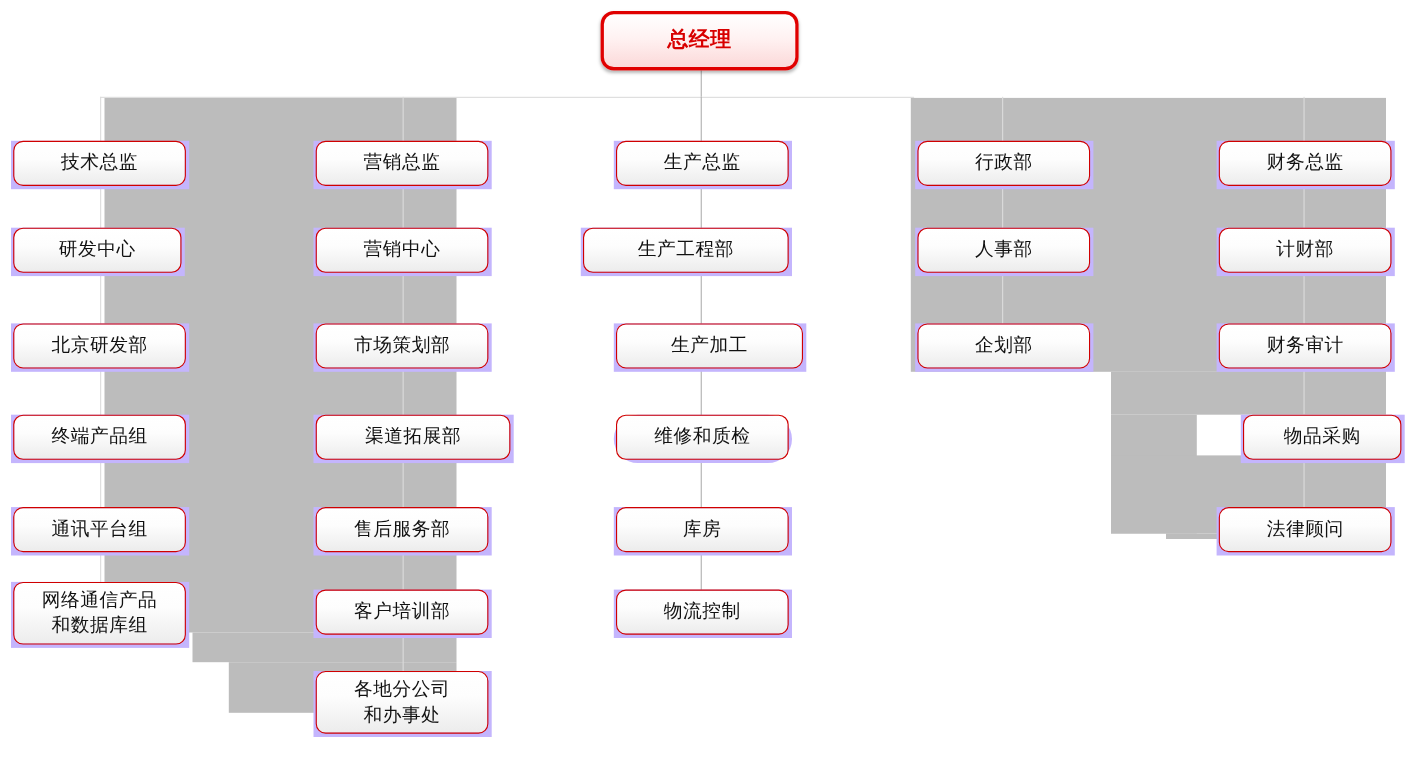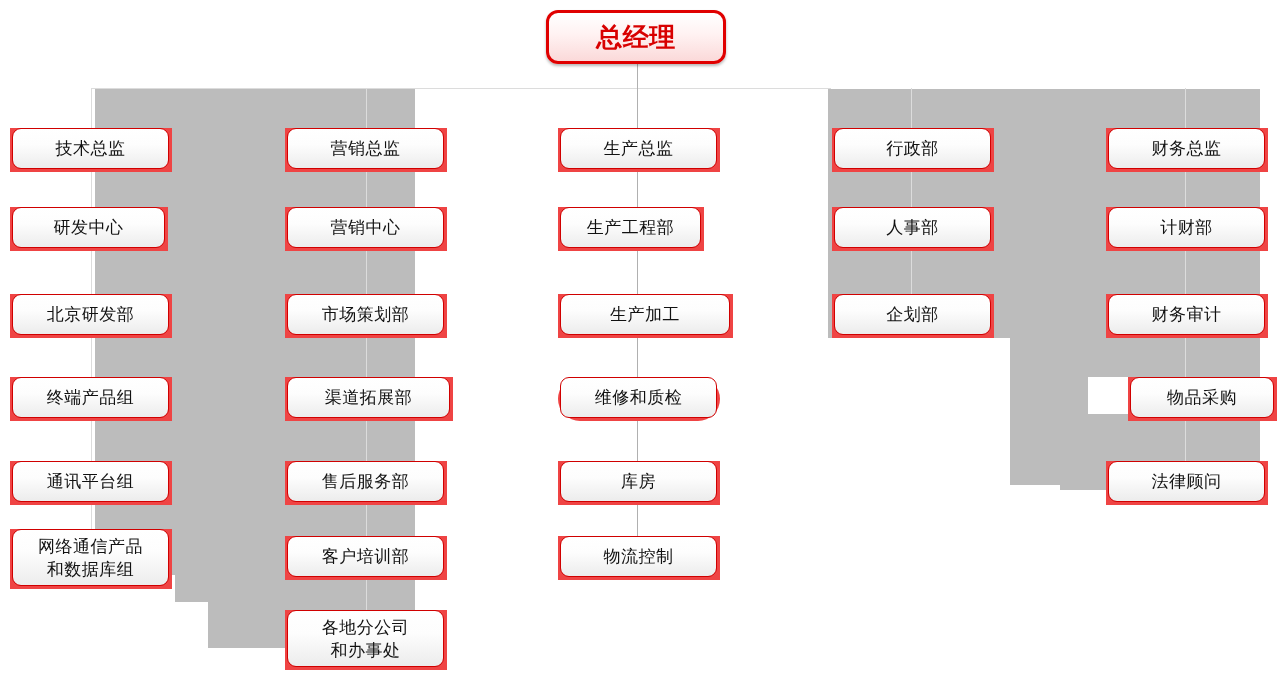--- a/index.html
+++ b/index.html
@@ -33,21 +33,21 @@
   }
   .conn.v { width: 1px; }
   .conn.h { height: 1px; }
   .conn.light { background: #dcdcdc; }
 
   
   .node {
     position: absolute;
     z-index: 4;
     box-sizing: border-box;
-    background: #ef4444;
+    background: #c4b5fd;
     padding: 0 3px 3px 2px;
   }
   .node-inner {
     width: 100%;
     height: 100%;
     box-sizing: border-box;
     border: 1px solid #d00000;
     border-radius: 9px;
     background: linear-gradient(to bottom, #ffffff 0%, #fdfdfd 40%, #ececec 100%);
     display: flex;
@@ -65,21 +65,21 @@
   
   .node.root {
     background: transparent;
     padding: 0;
   }
   .node.root .node-inner {
     border: 3px solid #e00000;
     border-radius: 12px;
     background: linear-gradient(to bottom, #ffffff 0%, #fff2f2 45%, #fbd9d9 100%);
     color: #d80000;
-    font-size: 26px;
+    font-size: 19px;
     font-weight: bold;
     box-shadow: 0 2px 3px rgba(0,0,0,0.28);
   }
 </style>
 </head>
 <body>
 
 <div id="chart-root">
   <div id="gray-layer">
       <div class="gray-block" style="left: 95px; top: 89px; width: 320px; height: 486px;"></div>
@@ -125,37 +125,37 @@
       </div>
       <div class="node" style="left: 285px; top: 128px; width: 162px; height: 44px;">
         <div class="node-inner">营销总监</div>
       </div>
       <div class="node" style="left: 285px; top: 207px; width: 162px; height: 44px;">
         <div class="node-inner">营销中心</div>
       </div>
       <div class="node" style="left: 285px; top: 294px; width: 162px; height: 44px;">
         <div class="node-inner">市场策划部</div>
       </div>
-      <div class="node" style="left: 285px; top: 377px; width: 168px; height: 44px;">
+      <div class="node" style="left: 285px; top: 377px; width: 182px; height: 44px;">
         <div class="node-inner">渠道拓展部</div>
       </div>
       <div class="node" style="left: 285px; top: 461px; width: 162px; height: 44px;">
         <div class="node-inner">售后服务部</div>
       </div>
       <div class="node" style="left: 285px; top: 536px; width: 162px; height: 44px;">
         <div class="node-inner">客户培训部</div>
       </div>
       <div class="node" style="left: 285px; top: 610px; width: 162px; height: 60px;">
         <div class="node-inner">各地分公司
 和办事处</div>
       </div>
       <div class="node" style="left: 558px; top: 128px; width: 162px; height: 44px;">
         <div class="node-inner">生产总监</div>
       </div>
-      <div class="node" style="left: 558px; top: 207px; width: 146px; height: 44px;">
+      <div class="node" style="left: 528px; top: 207px; width: 192px; height: 44px;">
         <div class="node-inner">生产工程部</div>
       </div>
       <div class="node" style="left: 558px; top: 294px; width: 175px; height: 44px;">
         <div class="node-inner">生产加工</div>
       </div>
       <div class="node" style="left: 558px; top: 377px; width: 162px; height: 44px; border-radius: 22px;">
         <div class="node-inner">维修和质检</div>
       </div>
       <div class="node" style="left: 558px; top: 461px; width: 162px; height: 44px;">
         <div class="node-inner">库房</div>

